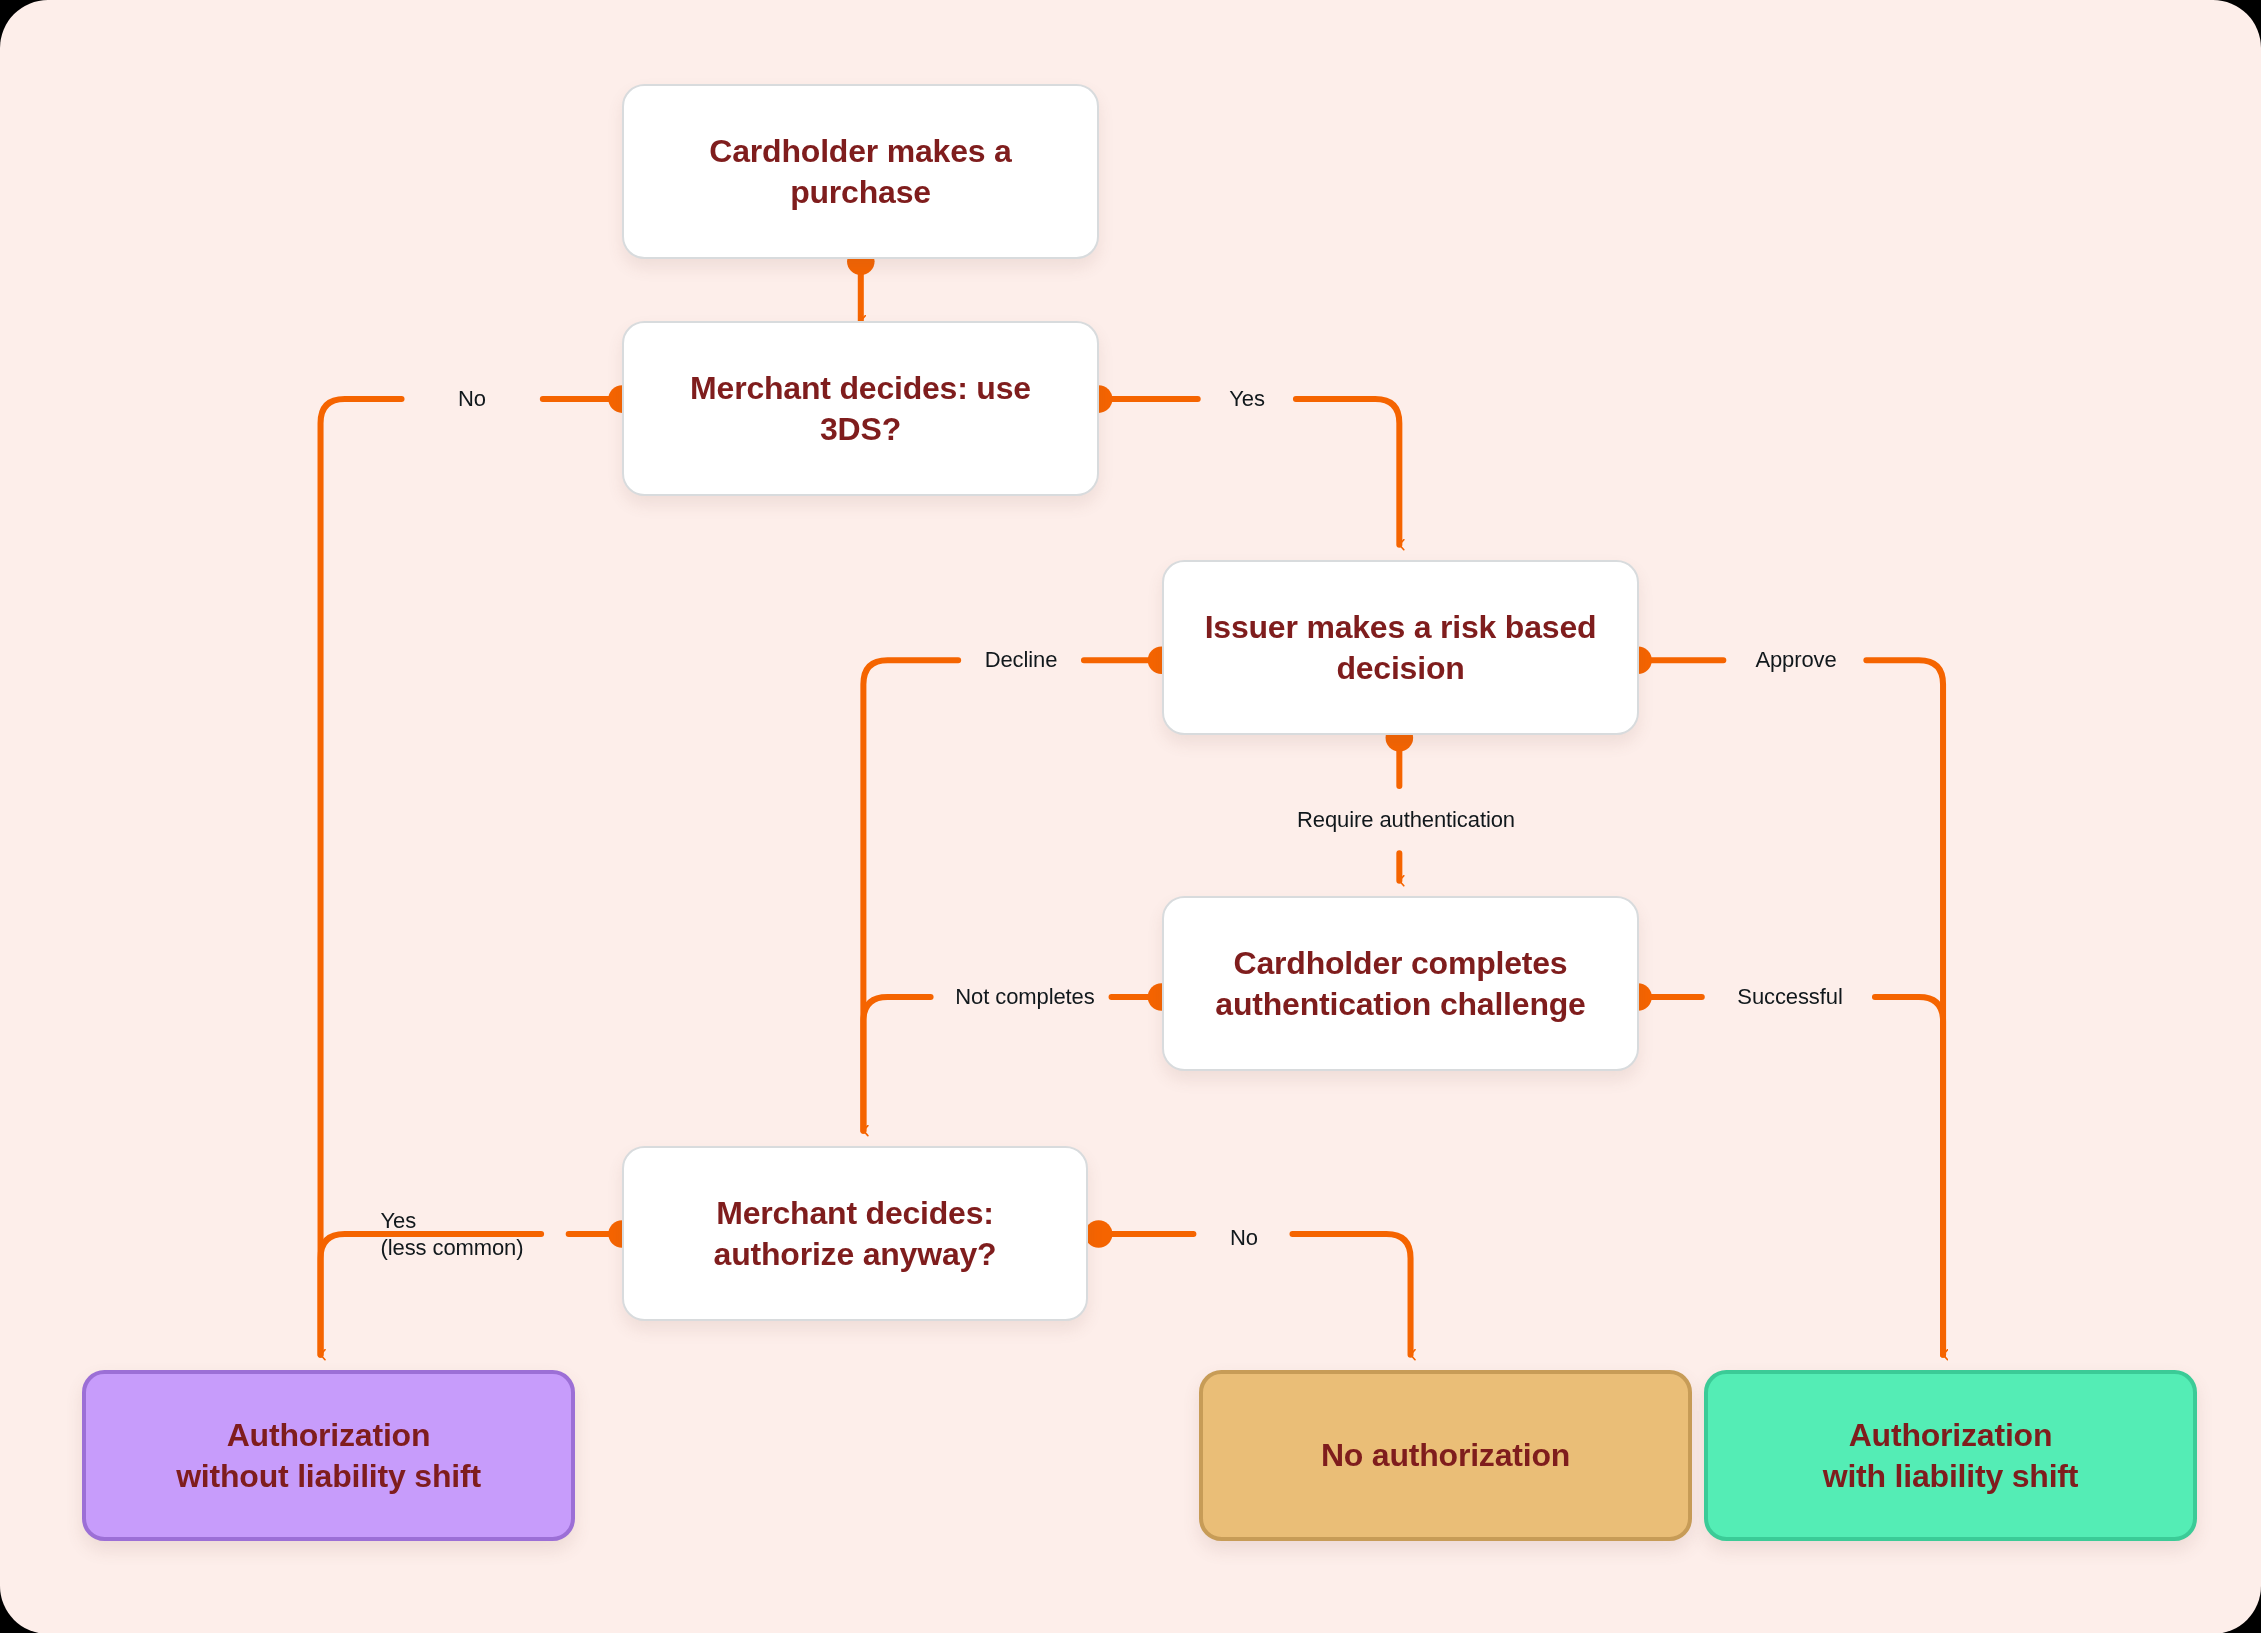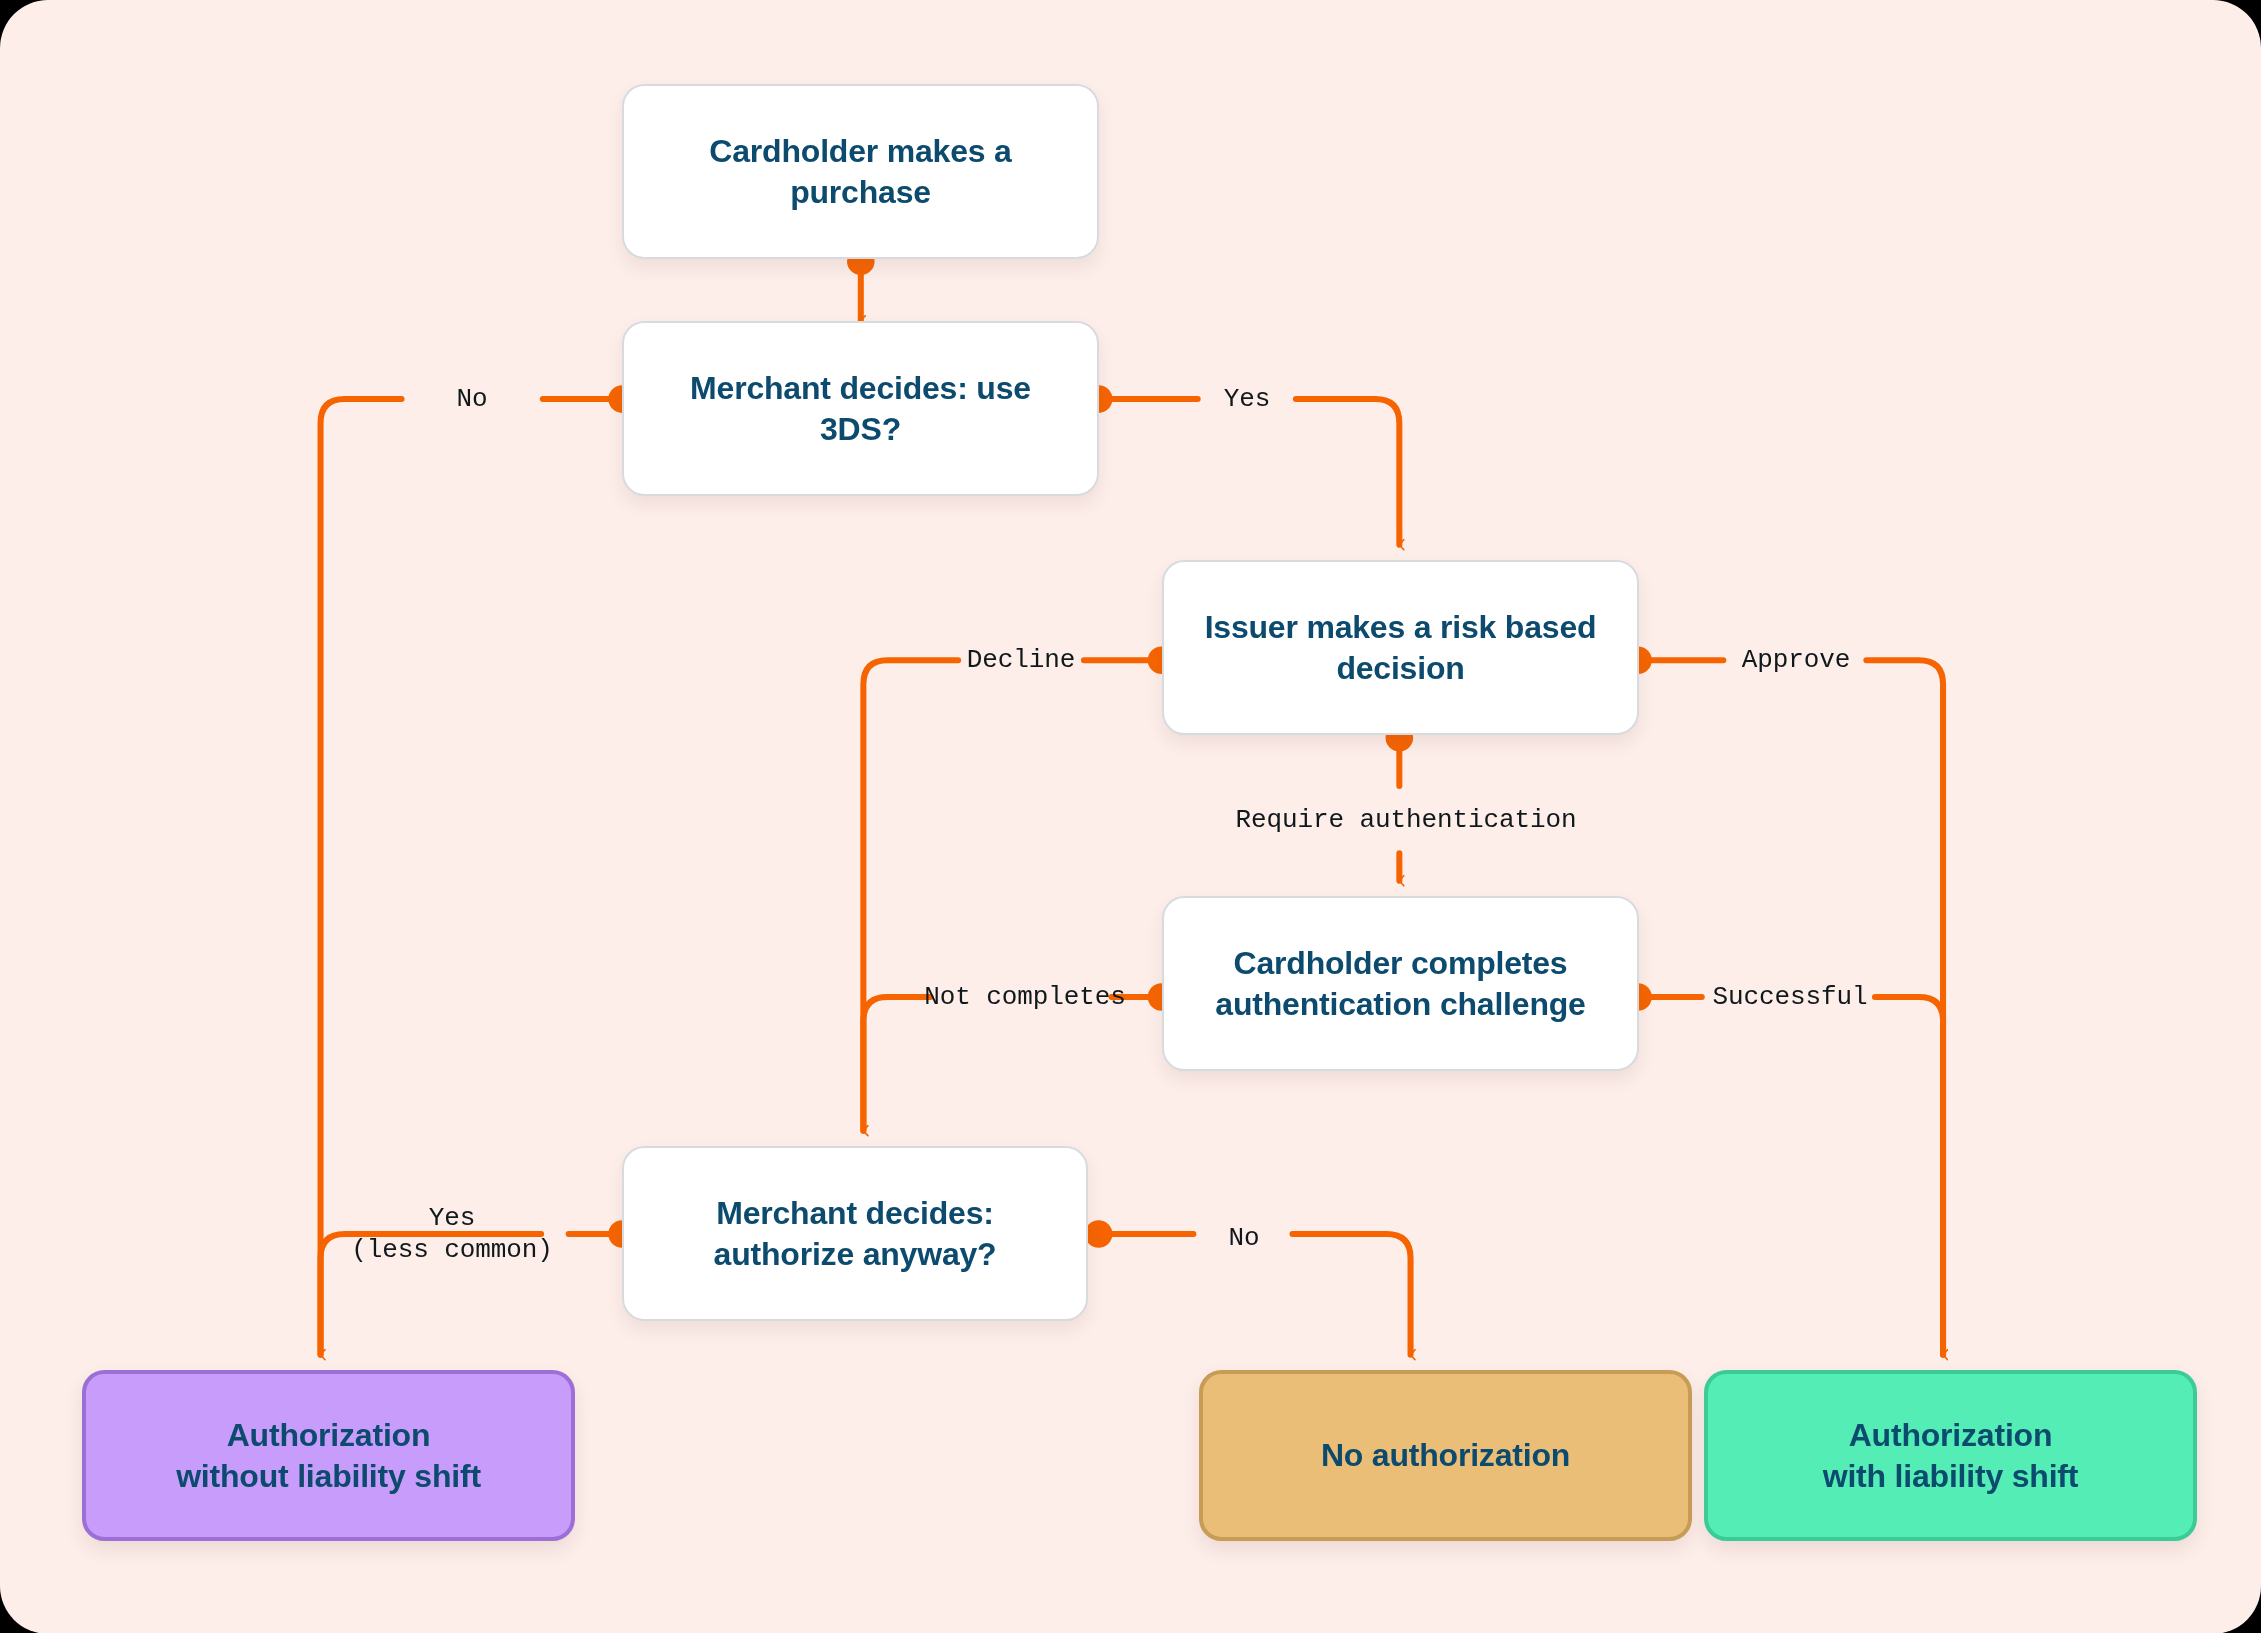--- a/index.html
+++ b/index.html
@@ -29,21 +29,21 @@
     height: 1634px;
   }
   .node {
     position: absolute;
     box-sizing: border-box;
     display: flex;
     align-items: center;
     justify-content: center;
     text-align: center;
     border-radius: 22.4px;
-    color: #0c4a6e;
+    color: #7f1d1d;
     font-weight: 700;
     letter-spacing: -0.2px;
     line-height: 1.26;
   }
   .node .node-label { display: block; padding: 0 15.5px; }
   .node.process {
     background: #FFFFFF;
     border: 2.6px solid #D8DBDD;
     box-shadow: 0 8.6px 15.5px rgba(120, 80, 70, 0.10);
     font-size: 32px;
@@ -54,28 +54,26 @@
     border-style: solid;
     box-shadow: 0 8.6px 17px rgba(120, 80, 70, 0.12);
   }
   .node.terminal.purple { background: #C79CFB; border-color: #9C6FD6; }
   .node.terminal.tan    { background: #EABE77; border-color: #C79C57; }
   .node.terminal.green  { background: #54EDB5; border-color: #3BCB97; }
 
   .edge-label {
     position: absolute;
     color: #11181C;
-    font-size: 26px;
+    font-size: 22px;
     font-weight: 400;
     line-height: 1.24;
-    text-align: center;
     white-space: pre;
     transform: translate(-50%, -50%);
     letter-spacing: -0.1px;
-    font-family: Liberation Mono, monospace;
   }
 </style>
 </head>
 <body>
 
 <div id="canvas">
 
   <svg id="edge-layer" viewBox="0 0 2624 1896">
     <defs>
       <marker id="arrow" viewBox="0 0 14 12" refX="6.6" refY="6" markerWidth="14" markerHeight="12" orient="auto-start-reverse" markerUnits="userSpaceOnUse">

